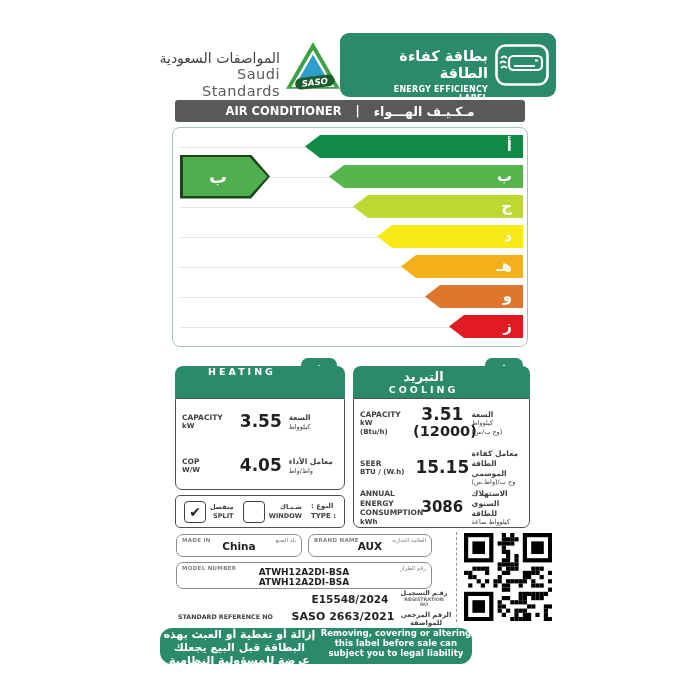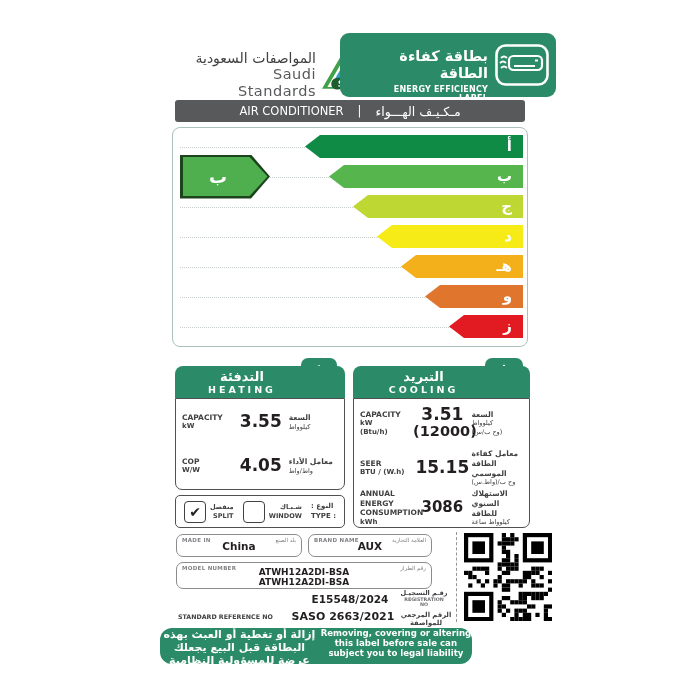--- a/index.html
+++ b/index.html
@@ -1,36 +1,36 @@
 <!DOCTYPE html>
 <html lang="en"><head>
 <meta charset="utf-8">
 <style>
   html,body{margin:0;padding:0;background:#fff;}
   .page{position:relative;width:700px;height:700px;background:#ffffff;overflow:hidden;
         font-family:"DejaVu Sans",sans-serif;color:#414042;}
   .ar{direction:rtl;unicode-bidi:isolate;}
 
   
-  .hdr-left{position:absolute;left:158px;top:40px;width:180px;height:58px;margin-left:36px;}
+  .hdr-left{position:absolute;left:158px;top:40px;width:180px;height:58px;}
   .saso-text{position:absolute;left:0;top:10px;width:122px;text-align:right;}
   .saso-ar{font-size:14px;color:#414042;line-height:1.15;}
   .saso-en{font-size:14.5px;color:#58595b;letter-spacing:.5px;line-height:1.15;}
   .saso-logo{position:absolute;left:128px;top:2px;width:54px;height:52px;}
 
   .hdr-right{position:absolute;left:340px;top:33px;width:216px;height:64px;
              background:var(--green);border-radius:9px;}
   .hdr-right-text{position:absolute;right:68px;top:15px;text-align:right;color:#fff;width:125px;}
   .eel-ar{font-size:14.5px;font-weight:bold;line-height:1.2;}
   .eel-en{font-size:8px;font-weight:bold;letter-spacing:.2px;margin-top:2px;}
   .ac-icon{position:absolute;right:7px;top:11px;width:54px;height:42px;}
 
   .product-bar{position:absolute;left:175px;top:100px;width:350px;height:22px;background:#58595b;
                border-radius:3px;display:flex;align-items:center;justify-content:center;gap:14px;
-               color:#fff;font-weight:normal;font-size:11.5px;}
+               color:#fff;font-weight:bold;font-size:11.5px;}
   .product-bar .ar{font-size:12.5px;}
 
   
   .chart{position:absolute;left:172px;top:127px;width:356px;height:220px;background:#fff;
          border:1.5px solid #a9c2ba;border-radius:8px;box-sizing:border-box;}
   .grade-row{position:absolute;left:0;width:100%;height:23px;}
   .leader{position:absolute;left:7px;right:10px;top:50%;border-top:1.5px dotted #c9cfcd;}
   .grade-bar{position:absolute;right:4px;top:0;height:23px;
              clip-path:polygon(15px 0,100% 0,100% 100%,15px 100%,0 50%);}
   .grade-letter{position:absolute;right:11px;top:50%;transform:translateY(-54%);
@@ -210,21 +210,20 @@
           <line x1="1.5" y1="13" x2="4.5" y2="13"></line>
             <line x1="21.5" y1="13" x2="24.5" y2="13"></line>
           <line x1="4.8" y1="4.8" x2="6.9" y2="6.9"></line>
             <line x1="19.1" y1="19.1" x2="21.2" y2="21.2"></line>
           <line x1="4.8" y1="21.2" x2="6.9" y2="19.1"></line>
             <line x1="19.1" y1="6.9" x2="21.2" y2="4.8"></line>
         </g>
       </svg>
     </div>
     <div class="panel-head">
-      <div class="t-ar ar">التدفئة</div>
       <div class="t-en">HEATING</div>
     </div>
     <div class="panel-body">
       <div class="stat-row" style="height:46px">
         <div class="stat-en">
           <div>CAPACITY</div>
           <div class="unit">kW</div>
         </div>
         <div class="stat-val">3.55</div>
         <div class="stat-ar">

